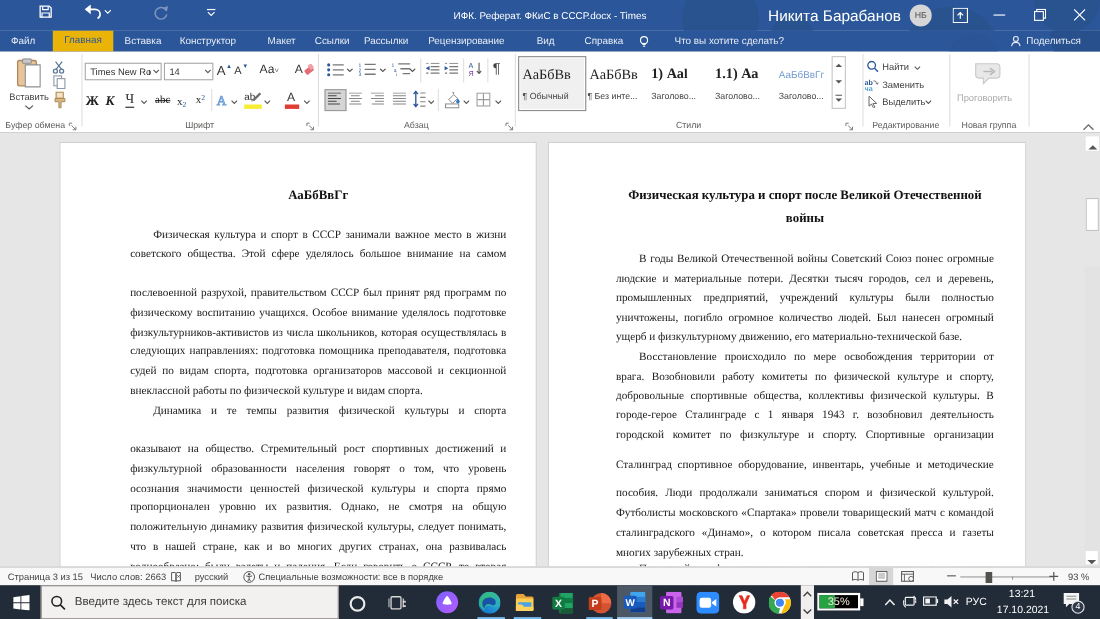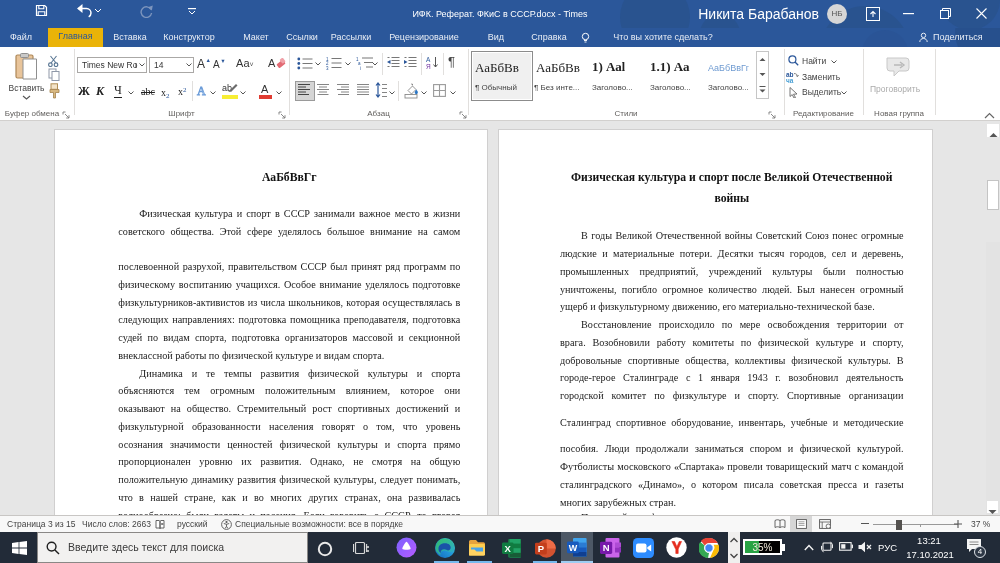--- a/index.html
+++ b/index.html
@@ -353,21 +353,20 @@
 <div class="hd" style="top:39.1px">АаБбВвГг</div>
 <div class="ln j ind" style="top:74.85px">Физическая культура и спорт в СССР занимали важное место в жизни</div>
 <div class="ln j" style="top:92.6px">советского общества. Этой сфере уделялось большое внимание на самом</div>
 <div class="ln j" style="top:128.1px">послевоенной разрухой, правительством СССР был принят ряд программ по</div>
 <div class="ln j" style="top:145.85px">физическому воспитанию учащихся. Особое внимание уделялось подготовке</div>
 <div class="ln j" style="top:163.6px">физкультурников-активистов из числа школьников, которая осуществлялась в</div>
 <div class="ln j" style="top:181.35px">следующих направлениях: подготовка помощника преподавателя, подготовка</div>
 <div class="ln j" style="top:199.1px">судей по видам спорта, подготовка организаторов массовой и секционной</div>
 <div class="ln" style="top:216.85px">внеклассной работы по физической культуре и видам спорта.</div>
 <div class="ln j ind" style="top:234.6px">Динамика и те темпы развития физической культуры и спорта</div>
-<div class="ln j" style="top:252.35px">объясняются тем огромным положительным влиянием, которое они</div>
 <div class="ln j" style="top:270.1px">оказывают на общество. Стремительный рост спортивных достижений и</div>
 <div class="ln j" style="top:287.85px">физкультурной образованности населения говорят о том, что уровень</div>
 <div class="ln j" style="top:305.6px">осознания значимости ценностей физической культуры и спорта прямо</div>
 <div class="ln j" style="top:323.35px">пропорционален уровню их развития. Однако, не смотря на общую</div>
 <div class="ln j" style="top:341.1px">положительную динамику развития физической культуры, следует понимать,</div>
 <div class="ln j" style="top:358.85px">что в нашей стране, как и во многих других странах, она развивалась</div>
 <div class="ln j" style="top:376.6px">волнообразно: были взлеты и падения. Если говорить о СССР, то вторая</div>
 </div>
 <div class="page" id="pageR">
 <div class="hd" style="top:39.1px">Физическая культура и спорт после Великой Отечественной</div>
@@ -427,21 +426,21 @@
       <path d="M0.6 3h10.8M3.2 3v6.4" stroke="#555" stroke-width="0.8"></path>
       <circle cx="9.3" cy="7.2" r="2.2" fill="#f8f8f8" stroke="#555" stroke-width="0.8"></circle>
     </svg>
 <div class="abs" style="left:861px;top:7px;width:8px;height:1.2px;background:#555"></div>
 <div class="abs" style="left:873px;top:8px;width:85px;height:1px;background:#999"></div>
 <div class="abs" style="left:896px;top:3.5px;width:6px;height:10px;background:#54524f"></div>
 <div class="abs" style="left:920px;top:8px;width:1px;height:3px;background:#999"></div>
 <svg class="abs" style="left:953px;top:3px" width="10" height="10" viewBox="0 0 10 10">
       <path d="M5 1v8M1 5h8" stroke="#555" stroke-width="1.1"></path>
     </svg>
-<span style="left:971px">37 %</span>
+<span style="left:971px">93 %</span>
 </div>
 
 <div class="abs" id="taskbar">
 <svg class="abs" style="left:12px;top:9px" width="15" height="14" viewBox="0 0 15 14">
       <path d="M0 1.9L6.6 1v5.6H0zM7.4 0.9L15 0v6.6H7.4zM0 7.4h6.6V13L0 12.1zM7.4 7.4H15V14l-7.6-0.9z" fill="#fff"></path>
     </svg>
 <div class="abs" style="left:37px;top:0;width:271px;height:31px;background:#f2f1f0;border:1px solid #8a8886;box-sizing:border-box"></div>
 <svg class="abs" style="left:46px;top:9px" width="14" height="14" viewBox="0 0 14 14">
       <circle cx="5.6" cy="5.6" r="4.4" fill="none" stroke="#1f1f1f" stroke-width="1.4"></circle>
       <path d="M8.9 8.9L13 13" stroke="#1f1f1f" stroke-width="1.4"></path>

